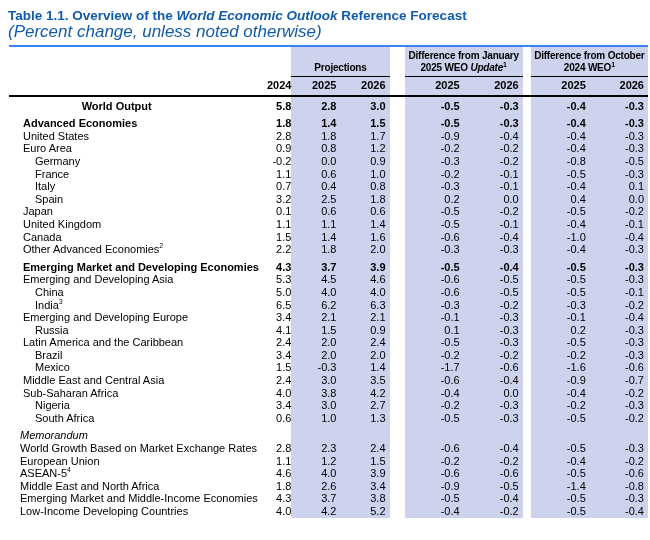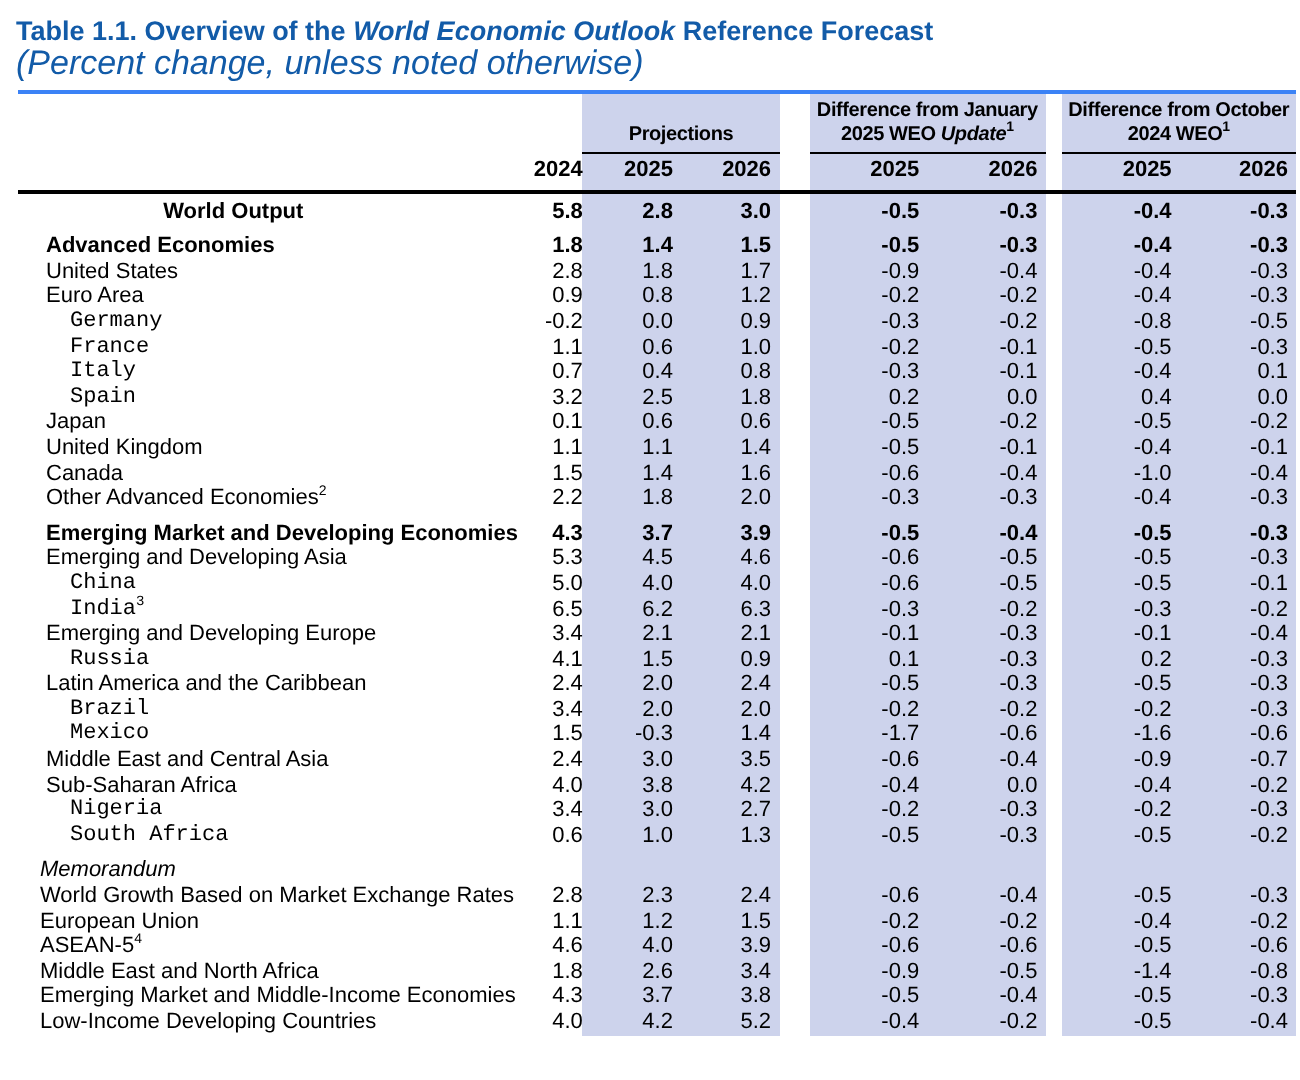--- a/index.html
+++ b/index.html
@@ -16,21 +16,21 @@
   col.c-lab{width:213px;} col.c-base{width:69px;} col.c-n{width:49px;}
   col.c-g1{width:15px;}  col.c-w{width:59px;}   col.c-g2{width:8px;} col.c-w2{width:58px;}
 
   td{padding:0;font-size:11px;line-height:12.6px;vertical-align:bottom;}
   .band{background:#cdd3ec;}
   .gapc{background:#ffffff;}
   .num{text-align:right;padding-right:4px;}
   .base{text-align:right;}
   .b{font-weight:bold;}
   .lab{white-space:nowrap;text-align:left;}
-  .l0{padding-left:2px;text-align:center;}.l1{padding-left:14px;}.l2{padding-left:26px;font-family:Liberation Mono, monospace;}.lm{padding-left:11px;}
+  .l0{padding-left:2px;text-align:center;}.l1{padding-left:14px;}.l2{padding-left:26px;}.lm{padding-left:11px;}
   sup{font-size:7px;line-height:0;vertical-align:super;}
 
   thead .tp{border-top:2px solid #3b82f6;}
   .grp{font-weight:bold;font-size:10px;line-height:12px;letter-spacing:-0.2px;
        text-align:center;vertical-align:bottom;padding:3px 1px 2px;
        border-bottom:1px solid #000;}
   .yh{border-bottom:2.5px solid #000;font-weight:bold;padding-top:2px;padding-bottom:3px;}
 
   tbody tr.sec td{padding-top:5px;}
   tbody tr:first-child td{padding-top:3px;}

